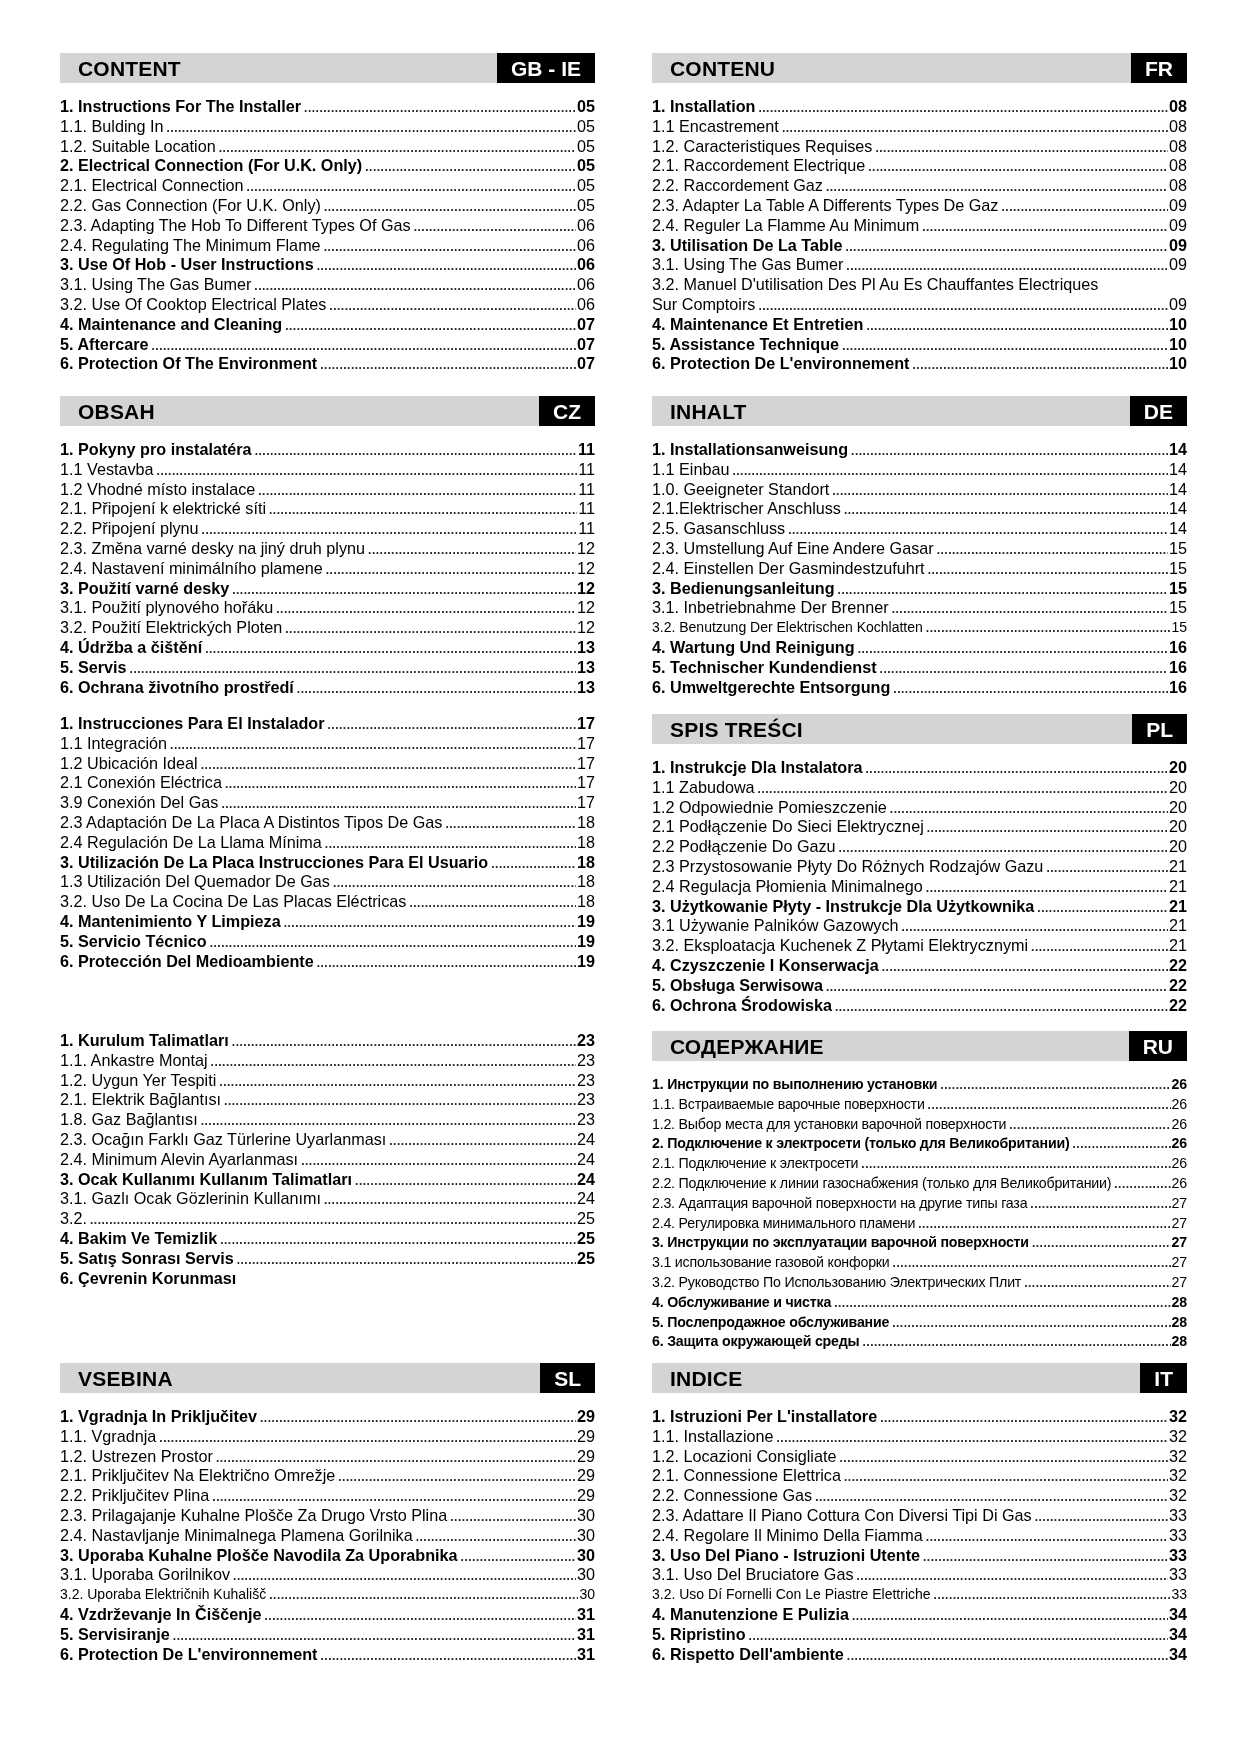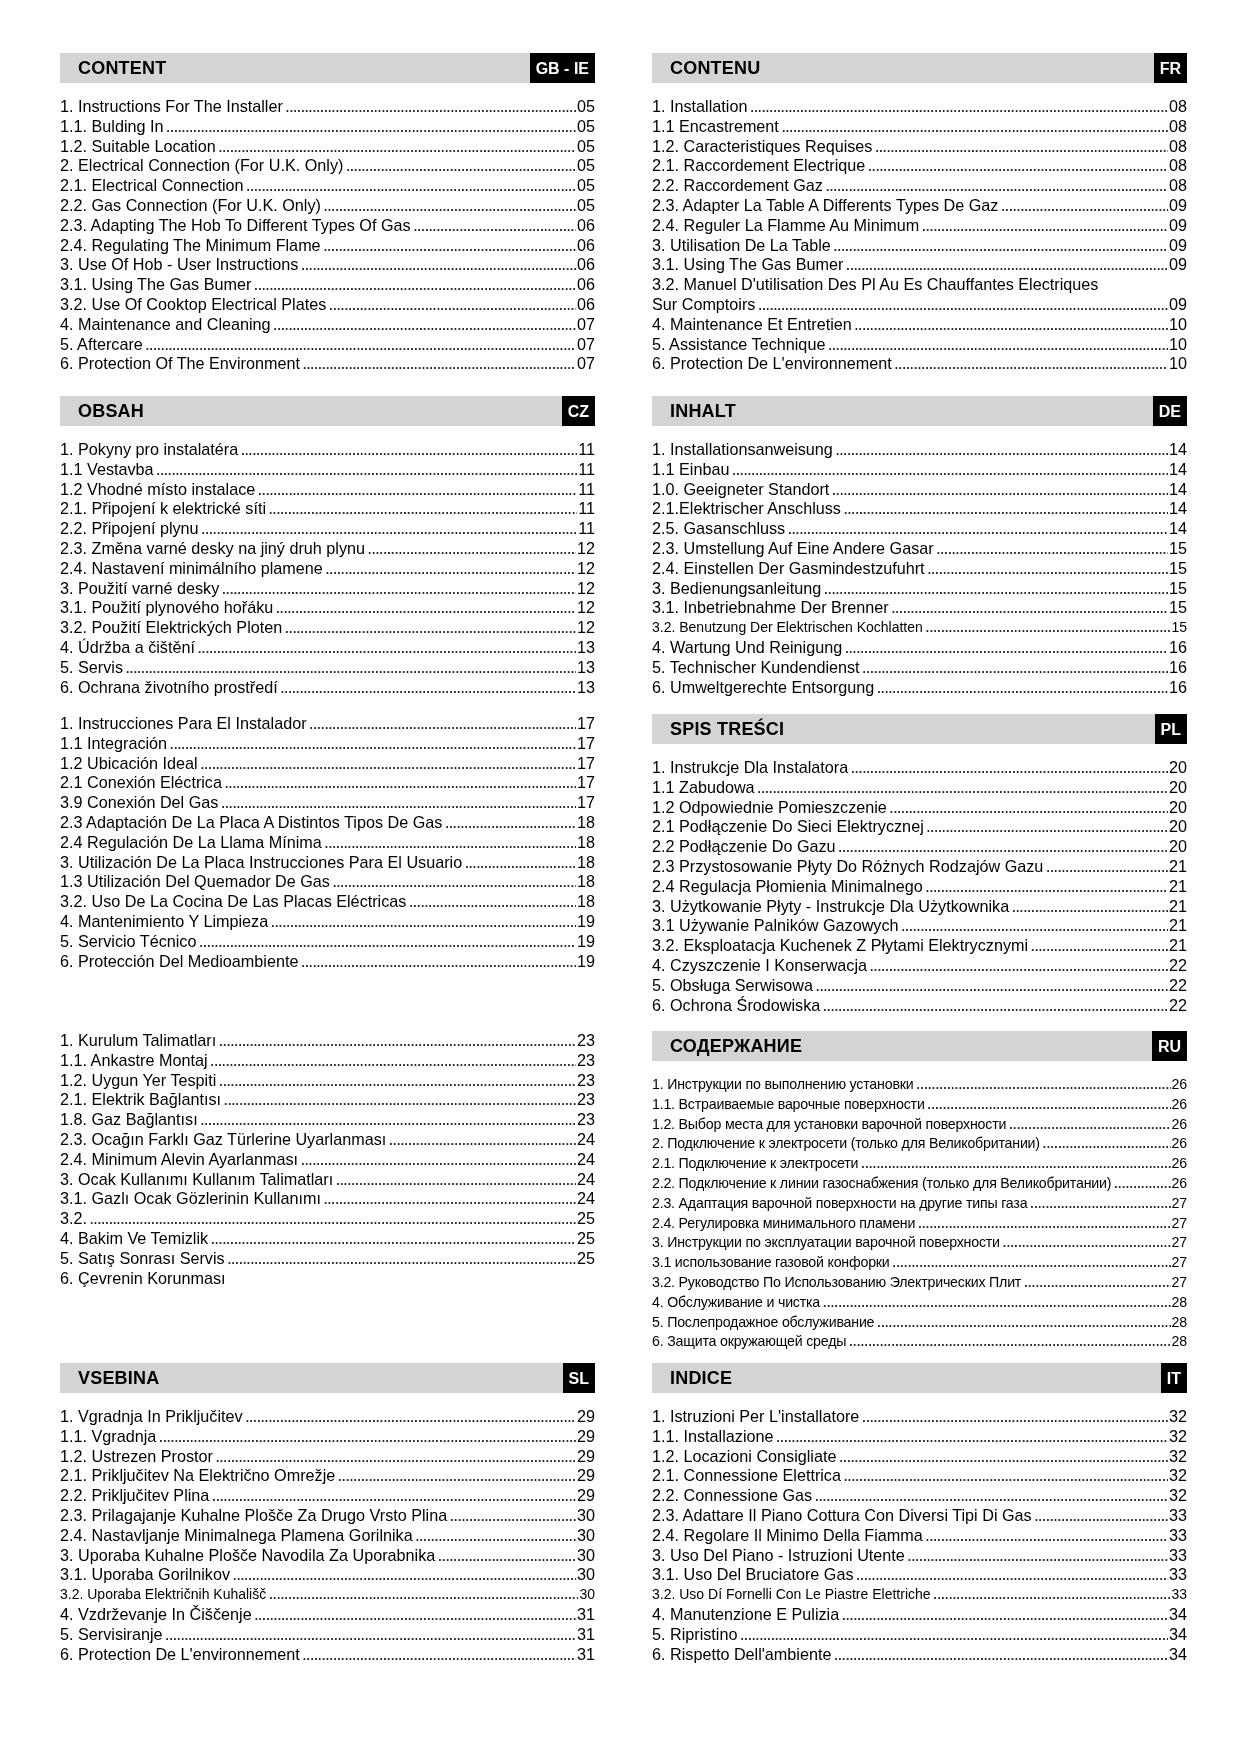--- a/index.html
+++ b/index.html
@@ -3,24 +3,24 @@
   <meta charset="utf-8">
   <style>
     * { box-sizing: border-box; margin: 0; padding: 0; }
     html, body { width: 1240px; height: 1754px; background: #ffffff; }
     body { font-family: "Liberation Sans", sans-serif; color: #000; position: relative; overflow: hidden; }
     .col { position: absolute; width: 535px; }
     .col.left { left: 60px; }
     .col.right { left: 652px; }
     .section { position: absolute; left: 0; width: 535px; }
     .hdr { position: relative; height: 30px; background: #d4d4d4; margin-bottom: 14px; }
-    .hdr-title { position: absolute; left: 18px; top: 0; line-height: 31px; font-weight: bold; font-size: 18px; letter-spacing: 0.2px; }
-    .hdr-code { position: absolute; right: 0; top: 0; height: 30px; background: #000; color: #fff; font-weight: bold; font-size: 16px; line-height: 31px; padding: 0 6px; }
+    .hdr-title { position: absolute; left: 18px; top: 0; line-height: 31px; font-weight: bold; font-size: 21px; letter-spacing: 0.2px; }
+    .hdr-code { position: absolute; right: 0; top: 0; height: 30px; background: #000; color: #fff; font-weight: bold; font-size: 21px; line-height: 31px; padding: 0 14px; }
     .entry { display: flex; align-items: baseline; font-size: 16.2px; line-height: 19.8px; height: 19.8px; white-space: nowrap; overflow: hidden; }
-    .entry.b { font-weight: normal; }
+    .entry.b { font-weight: bold; }
     .entry.small { font-size: 14px; }
     .entry .lbl { flex: 0 0 auto; }
     .entry .dots { flex: 1 1 auto; overflow: hidden; font-weight: bold; font-size: 12px; letter-spacing: 0.5px; color: #222; margin: 0 1px 0 3px; }
     .entry .dots::after { content: "........................................................................................................................................................................................................................................"; }
     .entry .pg { flex: 0 0 auto; text-align: right; }
     .entry.nodots .dots::after { content: ""; }
     .entry.ru { font-size: 14.2px; letter-spacing: -0.2px; }
   </style>
 </head>
 <body>

